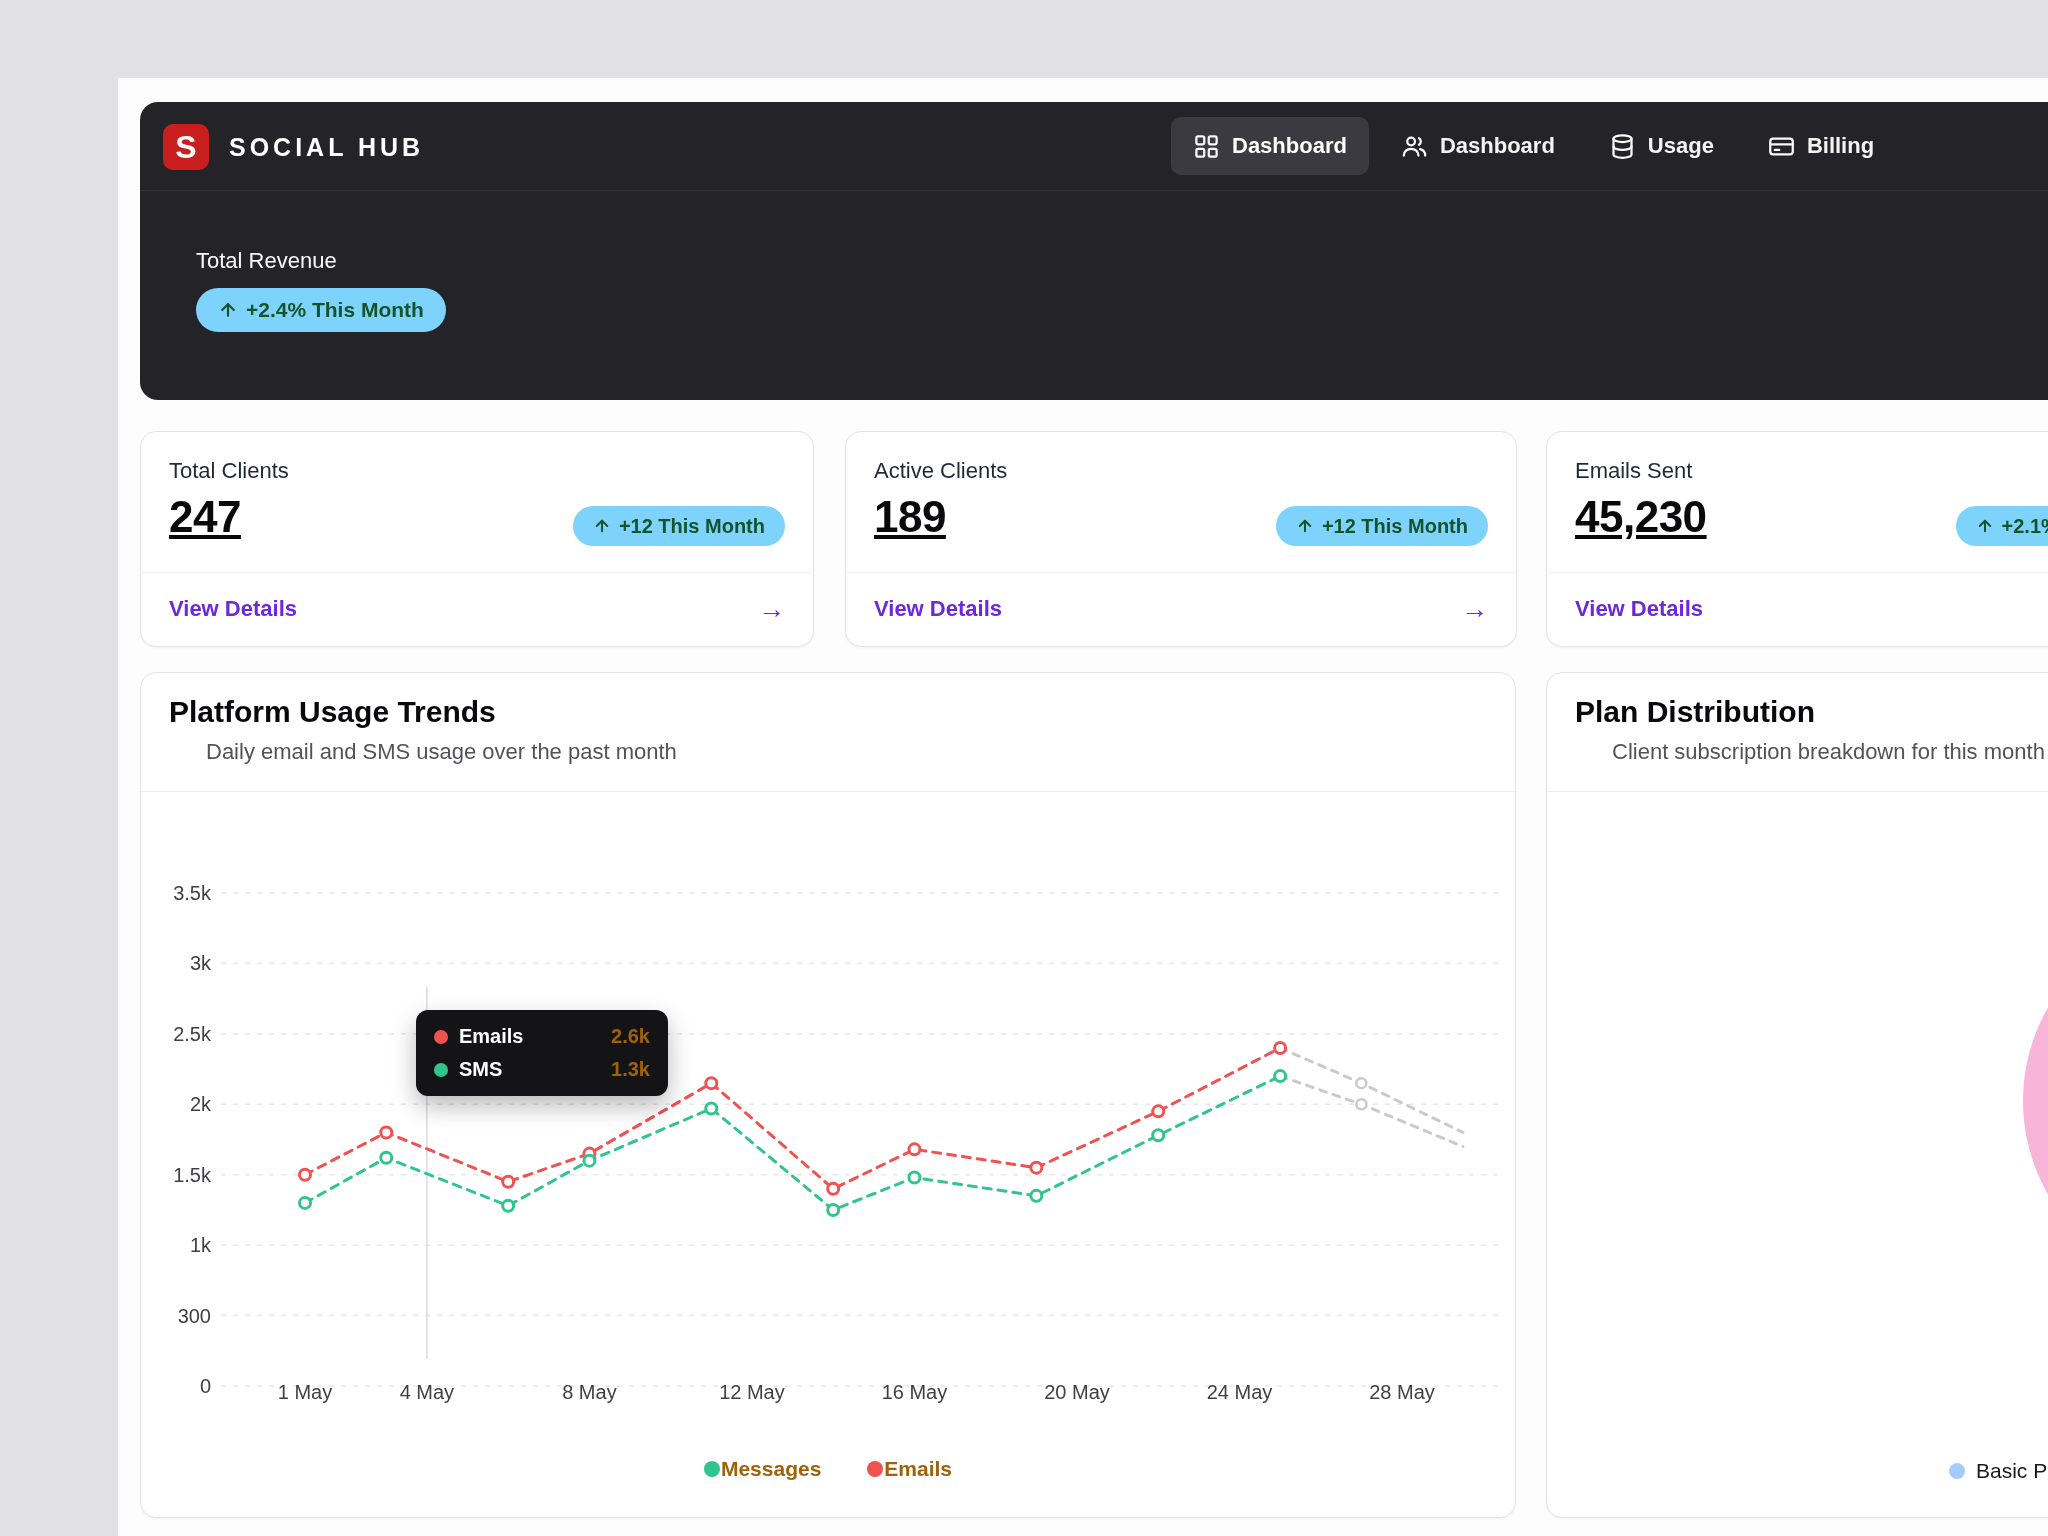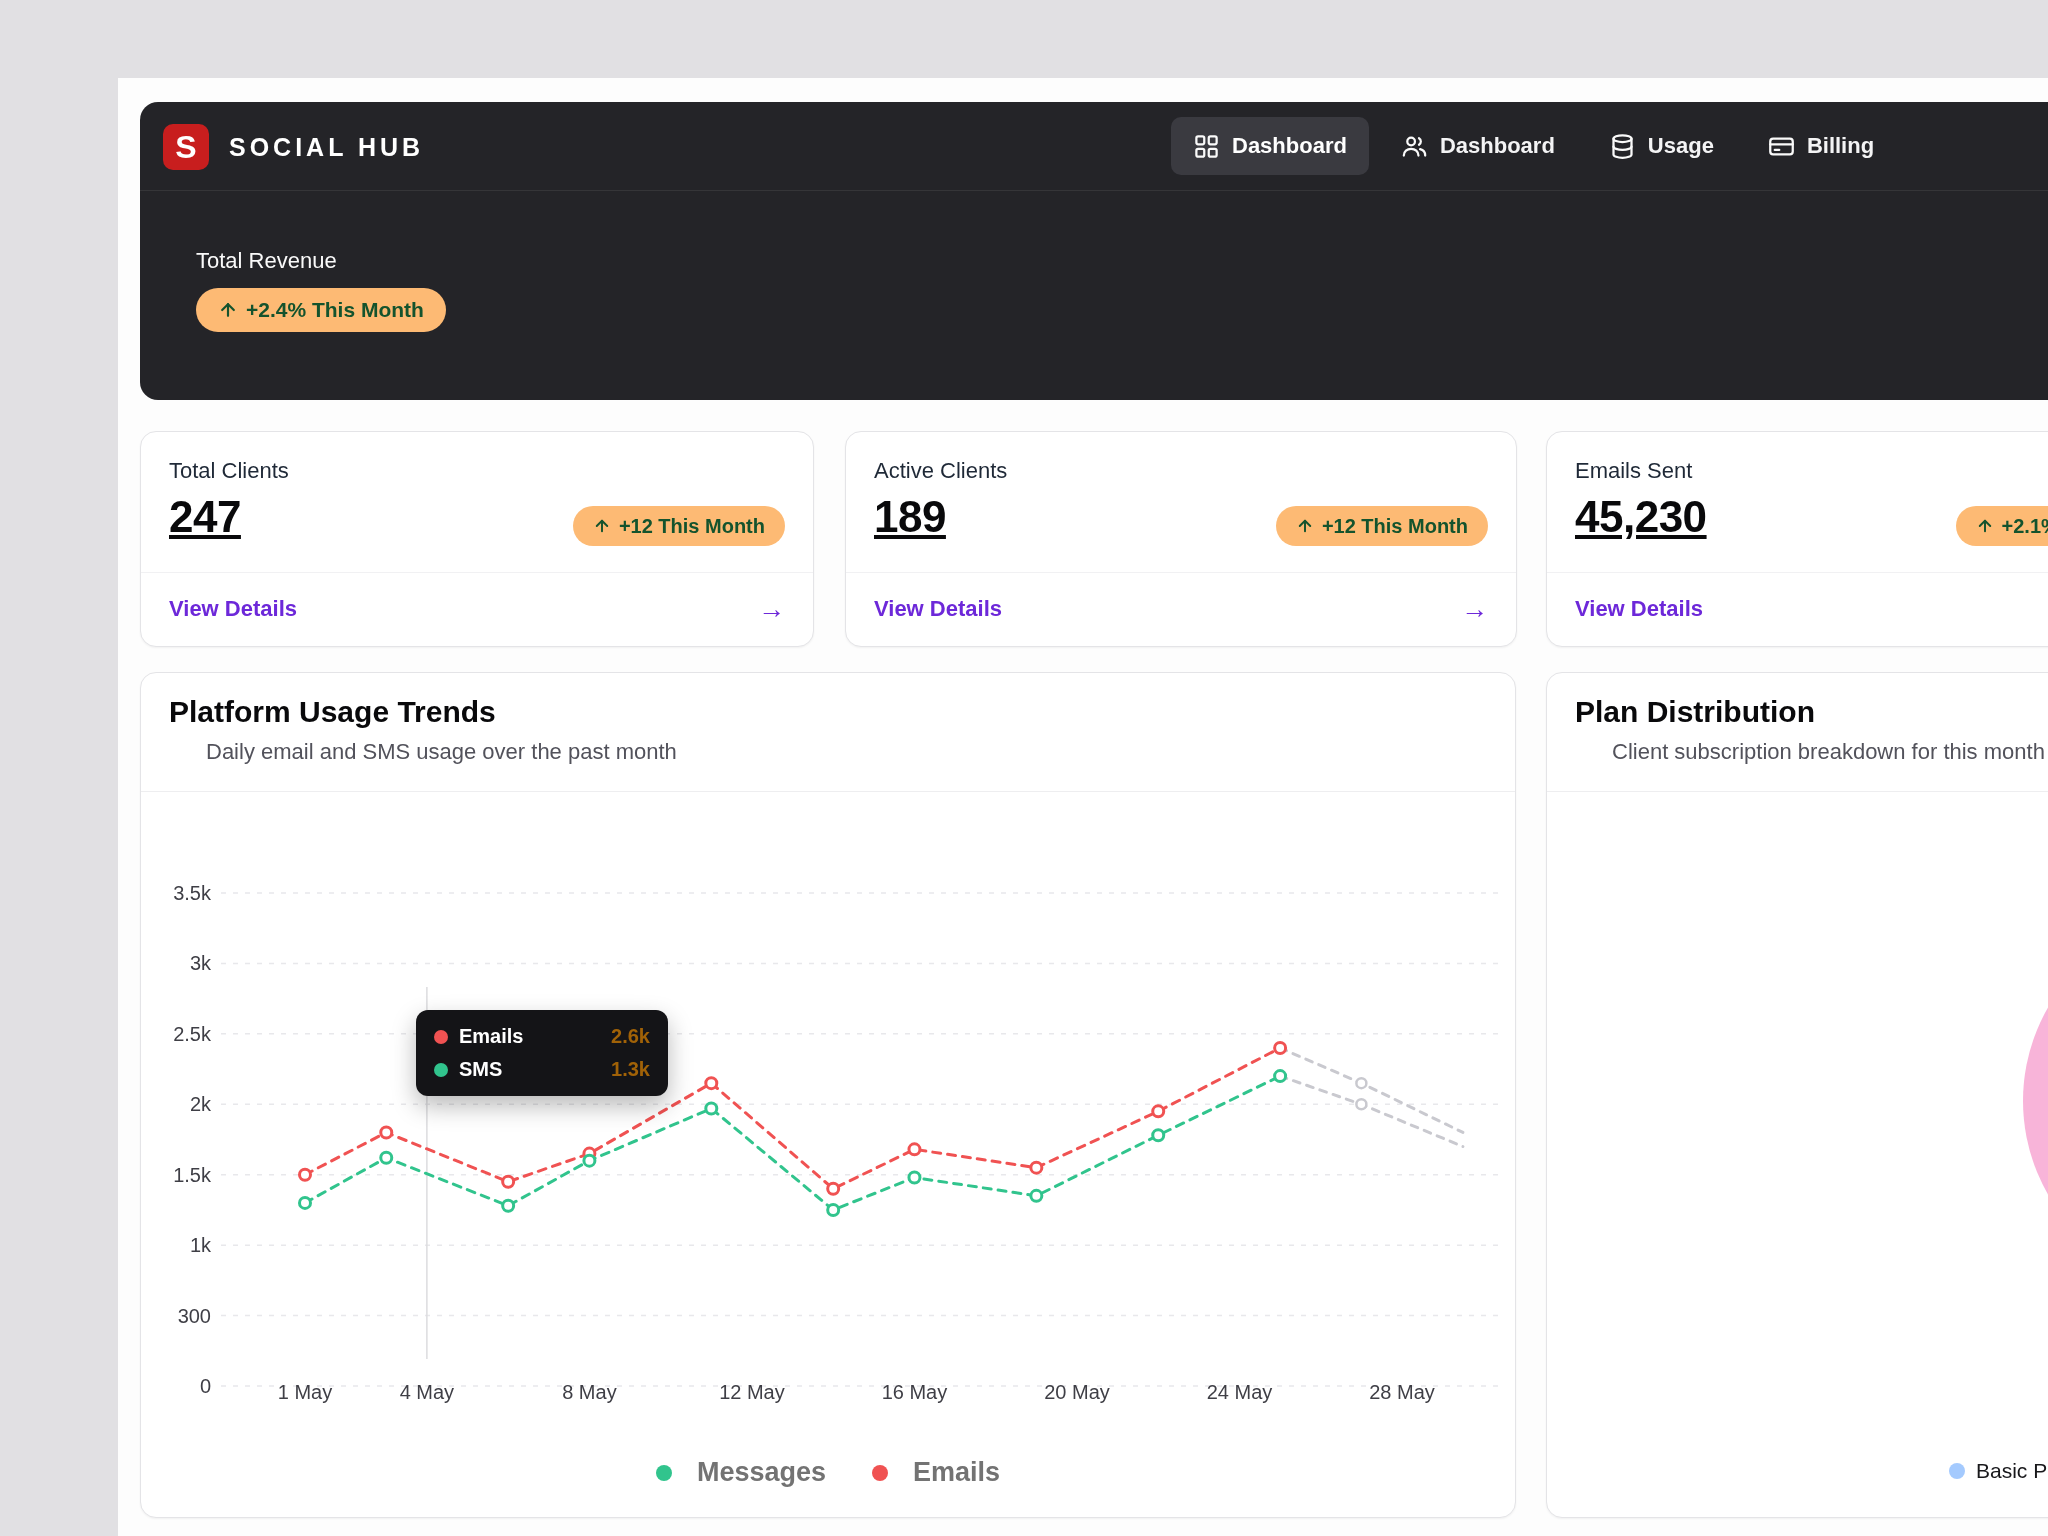--- a/index.html
+++ b/index.html
@@ -19,21 +19,21 @@
             color:#f4f4f5;font-size:22px;font-weight:600;cursor:pointer;}
   .nav-item.active{background:#3a3a40;color:#fff;font-weight:700;}
   .nav-icon{display:flex;align-items:center;}
   .nav-icon svg{width:27px;height:27px;stroke:#fafafa;fill:none;stroke-width:2;stroke-linecap:round;stroke-linejoin:round;}
 
   .hero-body{position:absolute;left:56px;top:146px;}
   .hero-label{color:#fafafa;font-size:22px;margin-bottom:14px;}
   .hero-row{display:flex;align-items:center;gap:28px;}
   .hero-value{color:#fff;font-size:54px;font-weight:800;letter-spacing:-1px;}
 
-  .badge{display:inline-flex;align-items:center;gap:8px;background:#fdba74;color:#14532d;
+  .badge{display:inline-flex;align-items:center;gap:8px;background:#7dd3fc;color:#14532d;
          border-radius:999px;font-weight:700;white-space:nowrap;}
   .badge svg{stroke:#14532d;fill:none;stroke-width:2.6;stroke-linecap:round;stroke-linejoin:round;}
   .badge-hero{height:44px;padding:0 22px;font-size:21px;}
   .badge-hero svg{width:20px;height:20px;}
   .badge-stat{height:40px;padding:0 20px;font-size:20px;}
   .badge-stat svg{width:18px;height:18px;}
 
   
   .card{position:absolute;background:#fff;border:1px solid #e4e4e7;border-radius:16px;box-shadow:0 1px 2px rgba(0,0,0,.05);}
   .stat-card{top:353px;height:214px;}
@@ -60,21 +60,21 @@
 
   .chart-tooltip{position:absolute;left:275px;top:337px;width:252px;background:#141417;border-radius:12px;
                  padding:15px 18px;box-sizing:border-box;box-shadow:0 10px 24px rgba(0,0,0,.28);
                  display:flex;flex-direction:column;gap:10px;}
   .tt-row{display:flex;align-items:center;}
   .tt-dot{width:14px;height:14px;border-radius:50%;flex:none;}
   .tt-label{margin-left:11px;color:#fff;font-size:20px;font-weight:700;}
   .tt-value{margin-left:auto;color:#a16207;font-size:20px;font-weight:700;}
 
   .chart-legend{position:absolute;left:0;right:0;top:784px;display:flex;justify-content:center;gap:46px;}
-  .legend-item{display:flex;align-items:center;gap:25px;font-size:27px;font-weight:600;color:#737373;}
+  .legend-item{display:flex;align-items:center;gap:1px;font-size:21px;font-weight:600;color:#a16207;}
   .legend-dot{width:16px;height:16px;border-radius:50%;flex:none;}
 
   .pie{position:absolute;left:476px;top:241px;width:374px;height:374px;border-radius:50%;}
   .plan-legend{position:absolute;left:402px;top:786px;display:flex;align-items:center;gap:11px;
                font-size:21px;color:#18181b;white-space:nowrap;}
 </style>
 </head>
 <body>
 
 <div class="viewport">

